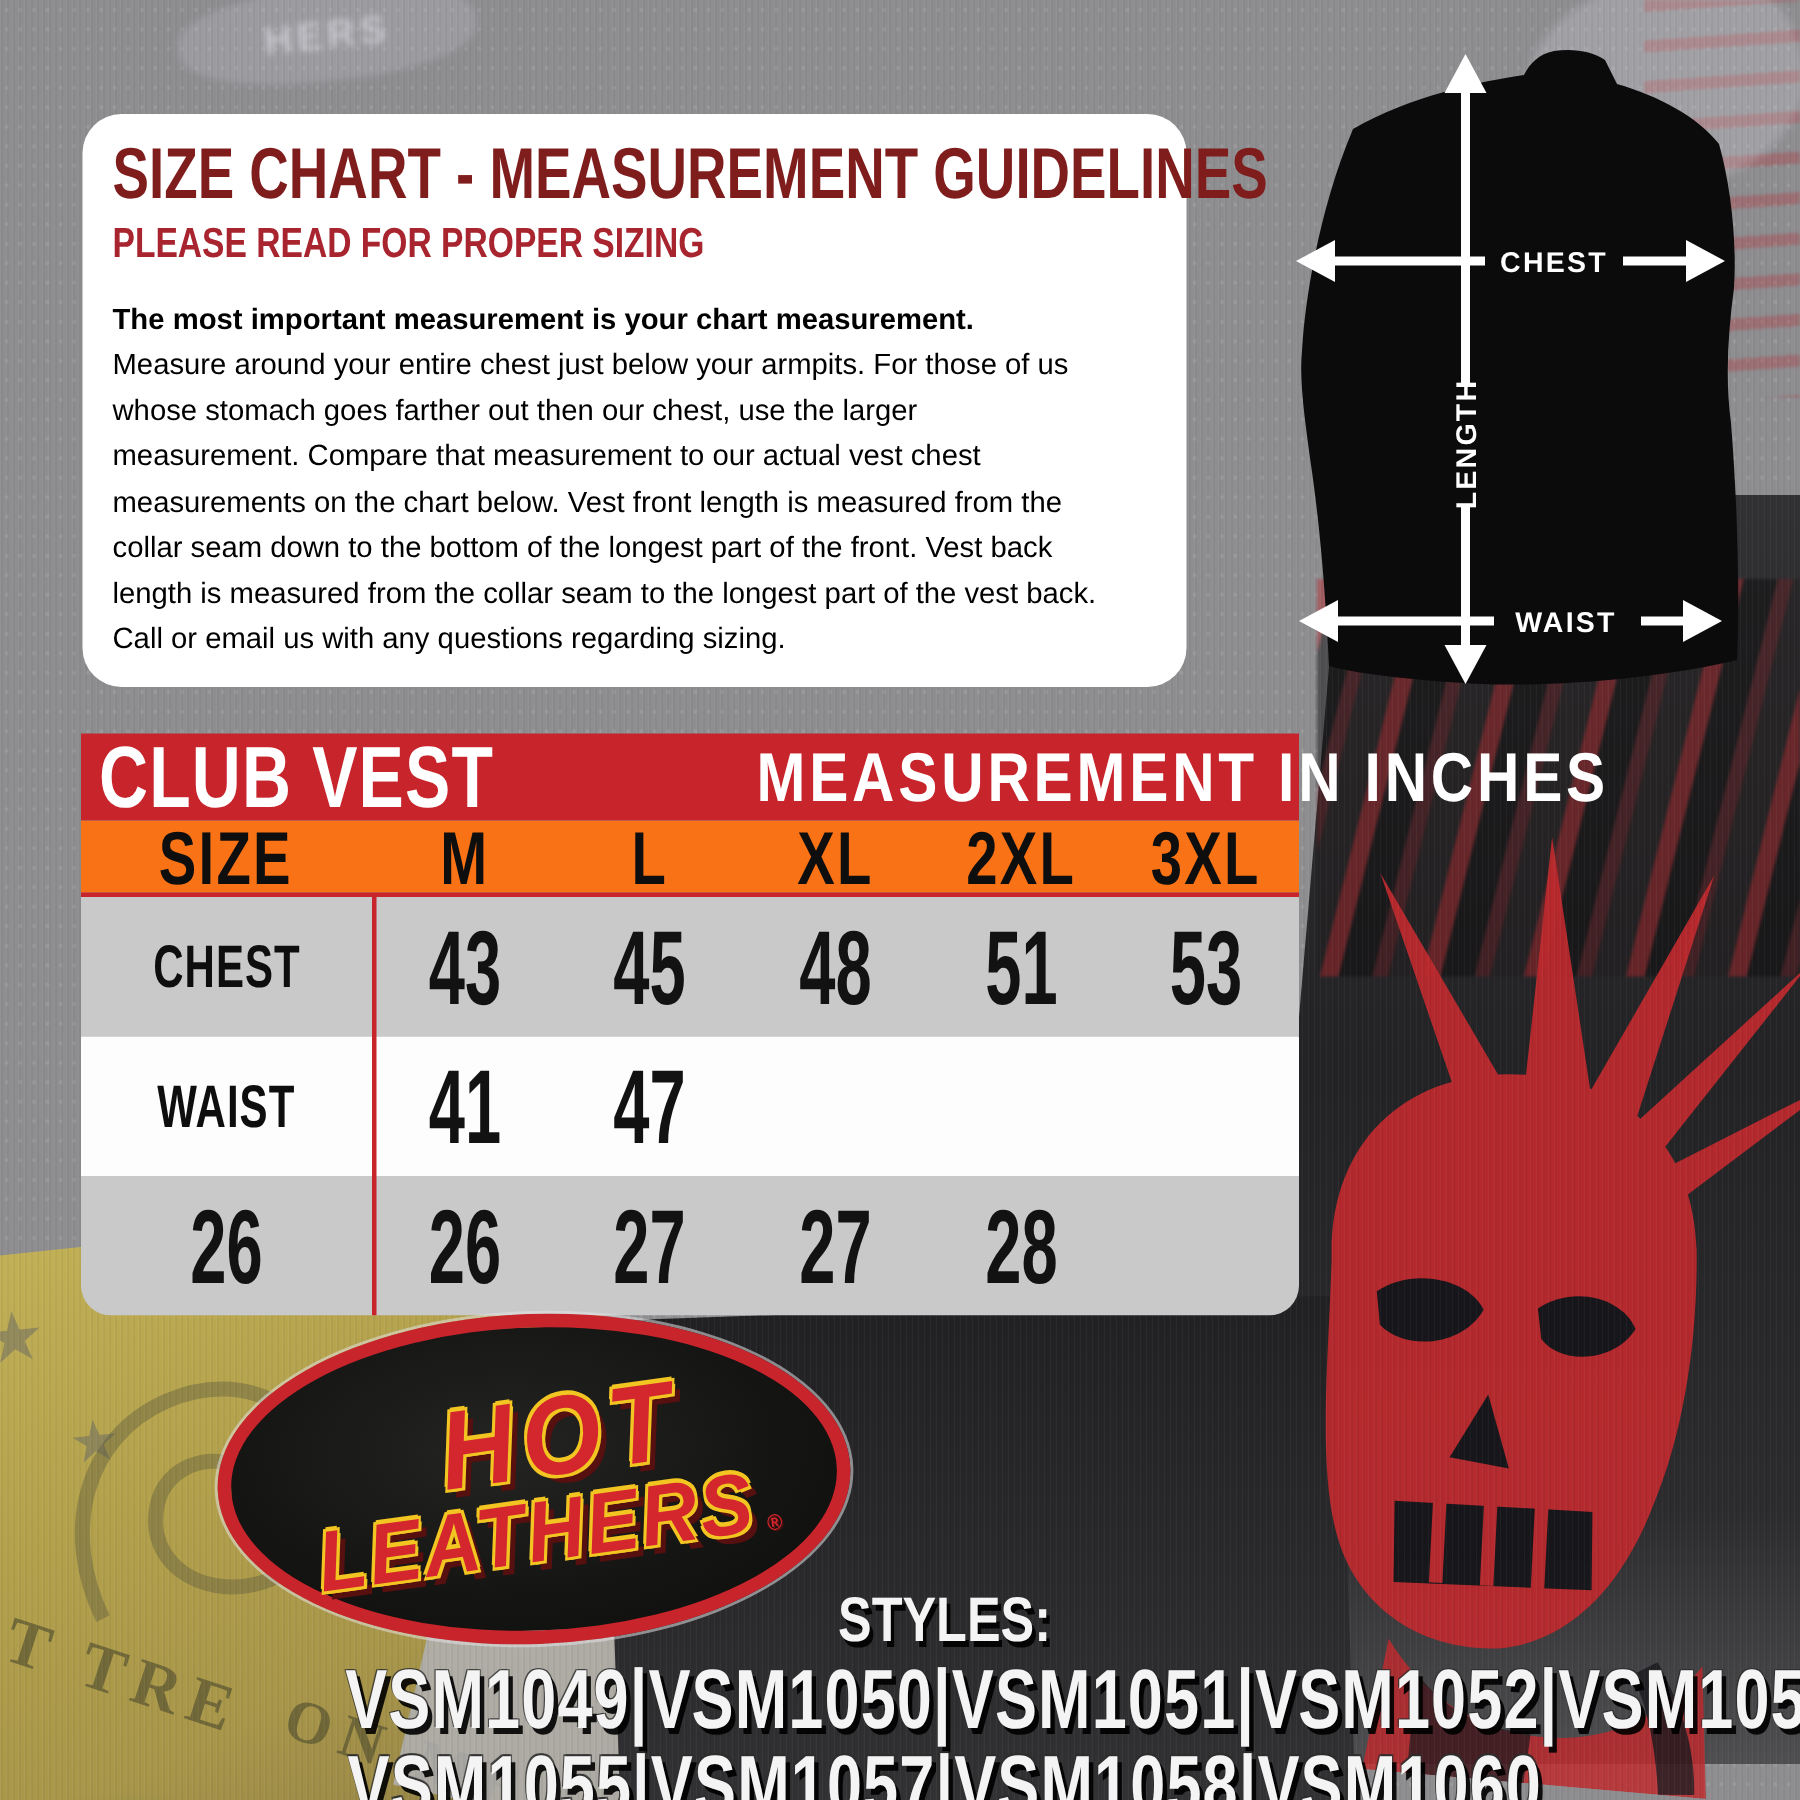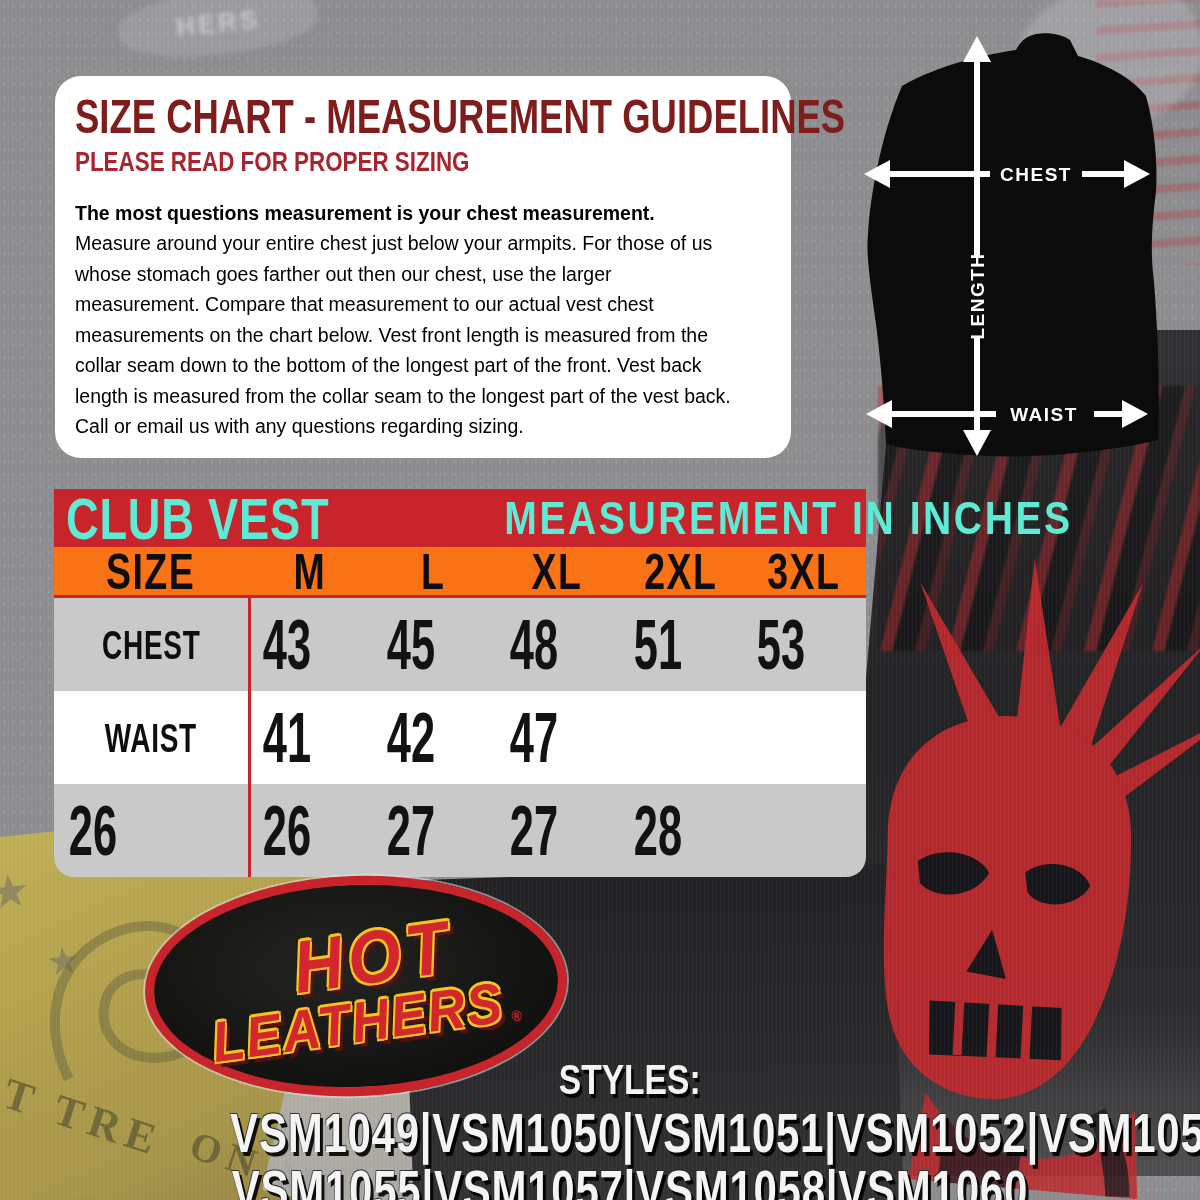--- a/index.html
+++ b/index.html
@@ -67,34 +67,34 @@
   .card .body{margin:0;font-size:19.5px;line-height:30.5px;color:#000000;width:660px;}
 
   
   .vest{position:absolute;left:840px;top:16px;width:340px;height:455px;z-index:10;}
   .vest text{font-family:"Liberation Sans",sans-serif;font-weight:bold;fill:#fff;
     font-size:19px;letter-spacing:1.5px;}
 
   
   .redbar{position:absolute;left:54px;top:489px;width:812px;height:58px;z-index:10;
     background:#c7242c;display:flex;align-items:center;justify-content:space-between;
-    padding:0 14px 0 12px;box-sizing:border-box;color:#5eead4;}
+    padding:0 14px 0 12px;box-sizing:border-box;color:#ffffff;}
   .redbar .product{font-size:58px;font-weight:bold;letter-spacing:1px;}
   .redbar .units{font-size:46px;font-weight:bold;letter-spacing:3px;}
 
   .table{position:absolute;left:54px;top:547px;width:812px;z-index:10;
     border-radius:0 0 20px 20px;overflow:hidden;}
   .trow{display:grid;grid-template-columns:194px repeat(5,1fr);align-items:center;}
   .thead{height:48px;background:#f97316;}
   .thead .cell{font-size:50px;font-weight:bold;color:#0e0e0e;text-align:center;letter-spacing:2px;}
   .hline{height:3px;background:#c7242c;}
   .drow{height:93px;}
   .drow.gray{background:#c9c9ca;} .drow.white{background:#fdfdfd;}
   .drow .label{font-size:40px;font-weight:bold;color:#0e0e0e;text-align:center;letter-spacing:1px;}
-  .drow .num{font-size:70px;font-weight:bold;color:#121212;text-align:left;}
+  .drow .num{font-size:70px;font-weight:bold;color:#121212;text-align:center;}
   .vline{position:absolute;left:194px;top:51px;bottom:0;width:3px;background:#c7242c;}
   .cell,.label,.num{line-height:1;}
 
   
   .logo{position:absolute;left:145px;top:876px;width:422px;height:220px;z-index:11;
     transform:rotate(-2deg);}
   .oval{width:100%;height:100%;box-sizing:border-box;border:9px solid #c7242c;border-radius:50%;
     background:radial-gradient(ellipse at 45% 40%,#242422 0%,#141413 60%,#0c0c0b 100%);
     box-shadow:0 0 0 2px rgba(225,225,228,.55);
     display:flex;flex-direction:column;align-items:center;justify-content:center;}
@@ -171,21 +171,21 @@
 
   <div class="texture"></div>
 
   <section class="card">
     <h1>
       <span class="sx sx76 og-l">SIZE CHART - MEASUREMENT GUIDELINES</span>
     </h1>
     <h2>
       <span class="sx sx80 og-l">PLEASE READ FOR PROPER SIZING</span>
     </h2>
-    <p class="lead">The most questions measurement is your chest measurement.</p>
+    <p class="lead">The most important measurement is your chart measurement.</p>
     <p class="body">Measure around your entire chest just below your armpits.  For those of us whose stomach goes farther out then our chest, use the larger measurement. Compare that measurement to our actual vest chest measurements on the chart below.  Vest front length is measured from the collar seam down to the bottom of the longest part of the front. Vest back length is measured from the collar seam to the longest part of the vest back.  Call or email us with any questions regarding sizing.</p>
   </section>
 
   <div class="vest">
     <svg width="340" height="455" viewBox="0 0 340 455">
       <path fill="#0b0b0c" d="M 62 70 C 100 48, 148 38, 176 34 C 180 26, 186 20, 196 18 C 208 16, 222 18, 230 24
            L 238 40 C 266 48, 292 62, 306 80 C 314 108, 318 146, 316 176 C 312 206, 310 236, 314 266
            C 318 316, 320 376, 318 424 C 268 436, 198 442, 148 440 C 108 438, 68 434, 46 428
            C 44 384, 40 334, 34 294 C 30 264, 26 238, 28 218 C 30 182, 40 122, 62 70 Z"></path>
       <g stroke="#fff" stroke-width="6">
@@ -235,21 +235,20 @@
       <div class="label"><span class="sx sx70">CHEST</span></div>
       <div class="num"><span class="sx sx62">43</span></div>
       <div class="num"><span class="sx sx62">45</span></div>
       <div class="num"><span class="sx sx62">48</span></div>
       <div class="num"><span class="sx sx62">51</span></div>
       <div class="num"><span class="sx sx62">53</span></div>
     </div>
     <div class="trow drow white">
       <div class="label"><span class="sx sx70">WAIST</span></div>
       <div class="num"><span class="sx sx62">41</span></div>
-      <div class="num"><span class="sx sx62">42</span></div>
       <div class="num"><span class="sx sx62">47</span></div>
     </div>
     <div class="trow drow gray">
       <div class="num"><span class="sx sx62">26</span></div>
       <div class="num"><span class="sx sx62">26</span></div>
       <div class="num"><span class="sx sx62">27</span></div>
       <div class="num"><span class="sx sx62">27</span></div>
       <div class="num"><span class="sx sx62">28</span></div>
     </div>
     <div class="vline"></div>

